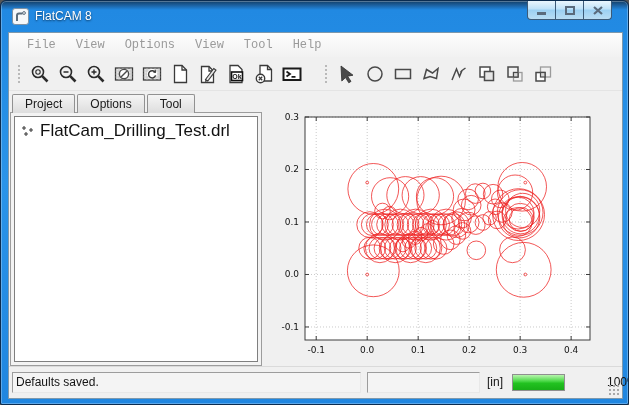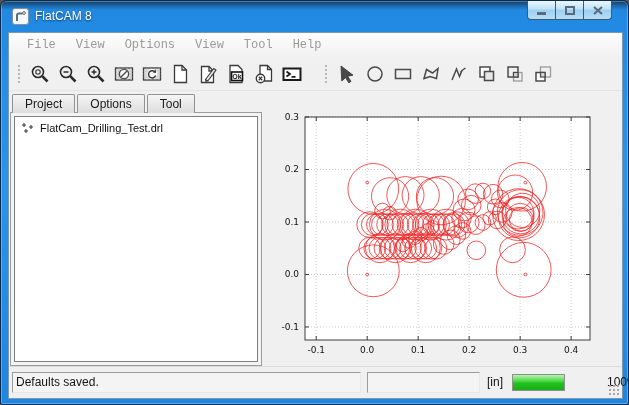--- a/index.html
+++ b/index.html
@@ -41,21 +41,21 @@
   .tabrow{position:absolute;left:3px;top:58px;display:flex;align-items:flex-end;height:22px;z-index:3;}
   .tab{height:19px;padding:2px 12px 0;font-size:12px;color:#1a1a1a;margin-right:2px;
     background:linear-gradient(180deg,#f5f5f5,#dddddd);border:1px solid #919191;
     border-bottom:none;border-radius:2px 2px 0 0;}
   .tab.active{height:22px;background:#f6f6f6;z-index:4;}
   
   .tabframe{position:absolute;left:1px;top:79px;width:252px;height:254px;background:#f3f3f3;
     border:1px solid #9c9c9c;z-index:2;}
   .listbox{position:absolute;left:3px;top:3px;right:3px;bottom:3px;background:#fff;
     border:1px solid #7f7f7f;}
-  .tree-item{display:flex;align-items:center;gap:5px;padding:4px 6px;font-size:11px;color:#111;}
+  .tree-item{display:flex;align-items:center;gap:5px;padding:4px 6px;font-size:17px;color:#111;}
   
   .plot{position:absolute;left:258px;top:61px;width:355px;height:272px;background:#f0f0f0;}
   
   .statusbar{position:absolute;left:0;right:0;bottom:0;height:32px;background:#f0f0f0;
     border-top:1px solid #dadada;font-size:12px;color:#141414;}
   .sfield{position:absolute;top:5px;height:21px;background:#f4f4f4;
     border:1px solid;border-color:#9c9c9c #e8e8e8 #e8e8e8 #9c9c9c;
     line-height:19px;padding-left:3px;}
   .units{position:absolute;left:478px;top:5px;line-height:21px;text-align:right;}
   .progress{position:absolute;left:503px;top:7px;width:53px;height:17px;background:#e9e9e9;

